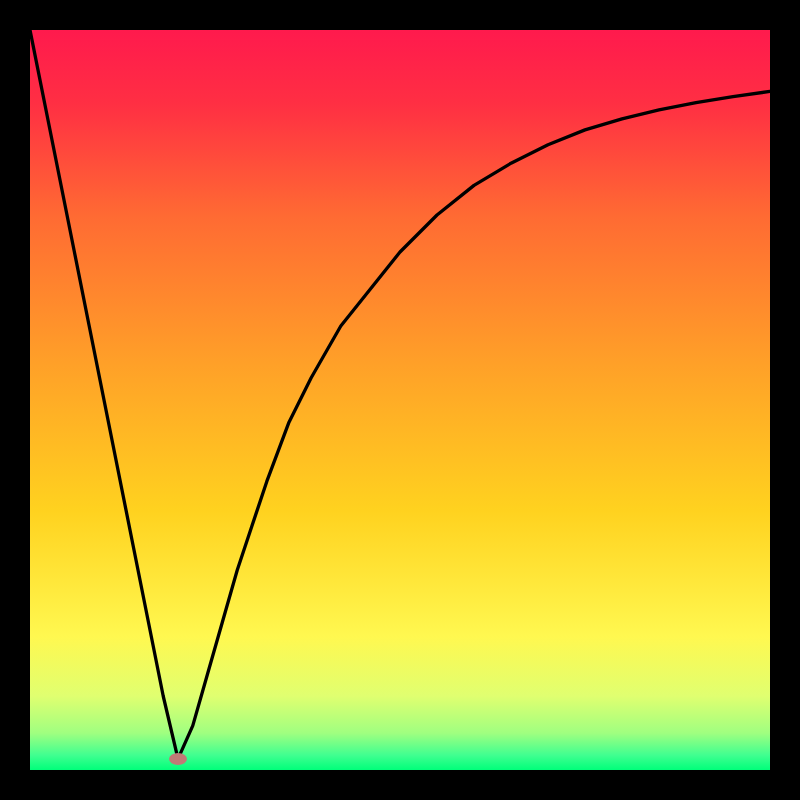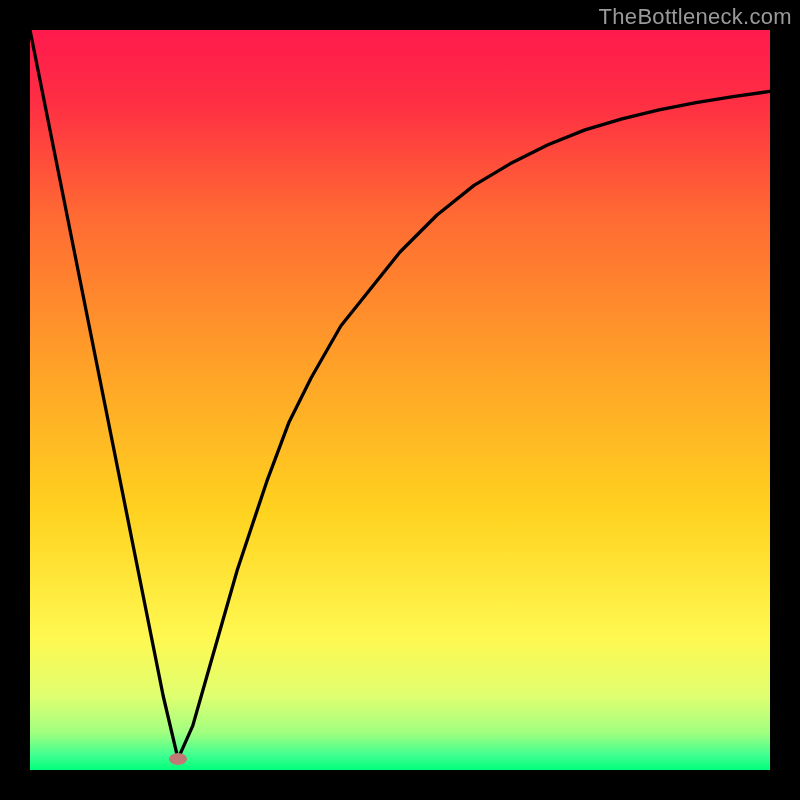--- a/index.html
+++ b/index.html
@@ -53,14 +53,13 @@
             <stop offset="95%" stop-color="#a0ff80"></stop>
             <stop offset="98%" stop-color="#40ff90"></stop>
             <stop offset="100%" stop-color="#00ff7a"></stop>
           </linearGradient>
       </defs>
       <rect x="0" y="0" width="740" height="740" fill="url(#bg-grad)"></rect>
       <path id="curve" d="M0.00 0.00 L14.80 74.00 L29.60 148.00 L44.40 222.00 L59.20 296.00 L74.00 370.00 L88.80 444.00 L103.60 518.00 L118.40 592.00 L133.20 666.00 L148.00 728.90 L162.80 695.60 L177.60 643.80 L192.40 592.00 L207.20 540.20 L222.00 495.80 L236.80 451.40 L259.00 392.20 L281.20 347.80 L310.80 296.00 L340.40 259.00 L370.00 222.00 L407.00 185.00 L444.00 155.40 L481.00 133.20 L518.00 114.70 L555.00 99.90 L592.00 88.80 L629.00 79.92 L666.00 72.52 L703.00 66.60 L740.00 61.42" fill="none" stroke="#000" stroke-width="3.3" stroke-linecap="round" stroke-linejoin="round"></path>
       <ellipse id="marker" rx="9" ry="6" cx="148" cy="728.9" fill="#c07a76"></ellipse>
     </svg>
   </div>
-  <div class="watermark">TheBottleneck.com</div>
 </div>
 
 </body></html>

